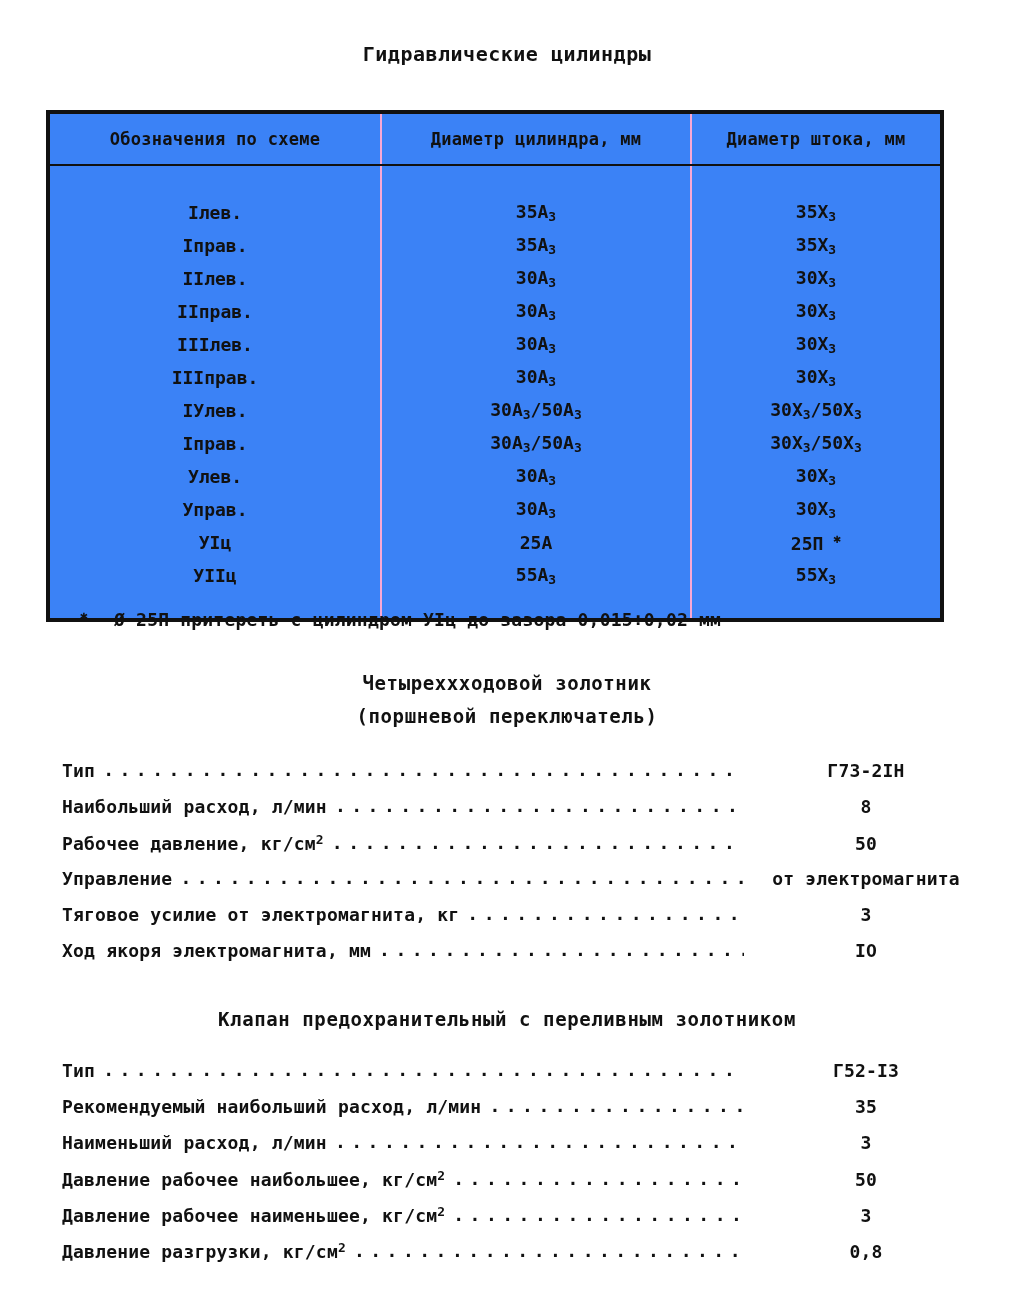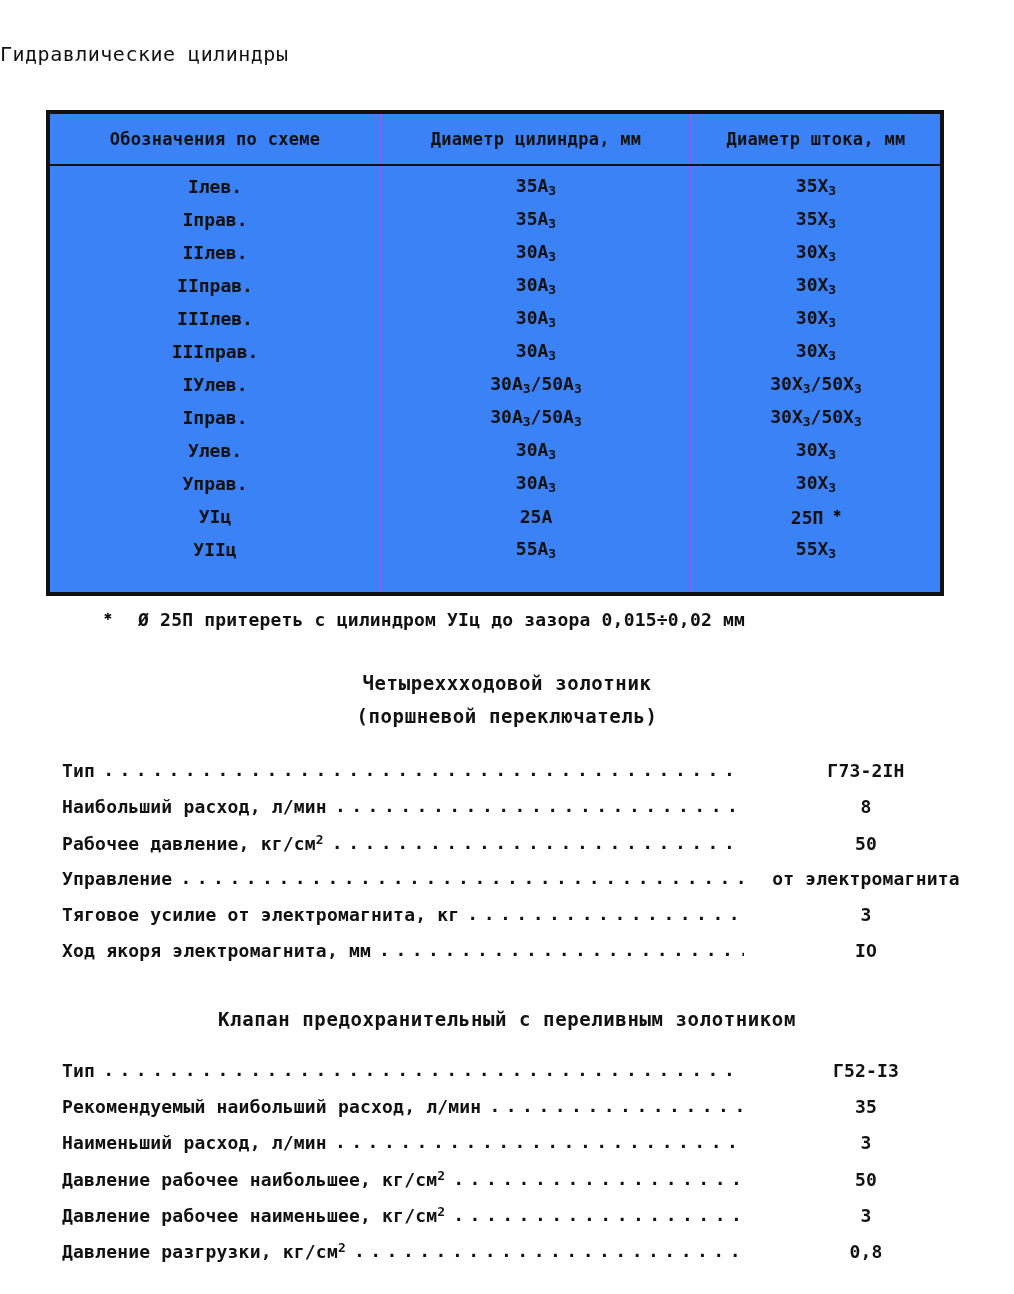--- a/index.html
+++ b/index.html
@@ -19,43 +19,43 @@
   .page {
     position: absolute;
     inset: 0;
   }
 
   .doc-title {
     position: absolute;
     left: 0;
     right: 0;
     top: 42px;
-    text-align: left;
+    text-align: center;
     font-size: 20px;
-    font-weight: normal;
+    font-weight: bold;
     letter-spacing: 0.5px;
   }
 
   
   .cyl-table {
     position: absolute;
     left: 46px;
     top: 110px;
     width: 890px;
     border: 4px solid #111;
     border-collapse: collapse;
     background: #3b82f6;
   }
   .cyl-table table {
     border-collapse: collapse;
     width: 100%;
   }
   .cyl-table th,
   .cyl-table td {
-    border-left: 2px solid #8b5cf6;
+    border-left: 2px solid #f9a8d4;
     padding: 0;
     text-align: center;
     vertical-align: middle;
   }
   .cyl-table th:first-child,
   .cyl-table td:first-child {
     border-left: none;
   }
   .cyl-table thead th {
     border-bottom: 2px solid #111;
@@ -65,21 +65,21 @@
     letter-spacing: 0.3px;
     white-space: nowrap;
   }
   .cyl-table tbody td {
     height: 33px;
     font-size: 18px;
     font-weight: bold;
     white-space: nowrap;
   }
   .cyl-table tbody tr:first-child td {
-    padding-top: 4px;
+    padding-top: 30px;
   }
   .cyl-table tbody tr:last-child td {
     padding-bottom: 26px;
     margin-top: 20px;
   }
   .col-a { width: 330px; }
   .col-b { width: 308px; }
   .col-c { width: 248px; }
 
   sub {
@@ -96,21 +96,21 @@
   .star {
     font-size: 13px;
     vertical-align: 0.5em;
     font-weight: bold;
     padding-left: 10px;
   }
 
   
   .footnote {
     position: absolute;
-    left: 104px;
+    left: 80px;
     top: 608px;
     font-size: 18px;
     font-weight: bold;
     white-space: nowrap;
     letter-spacing: 0.2px;
   }
   .footnote .fn-mark {
     font-size: 13px;
     vertical-align: 0.45em;
     margin-right: 26px;

